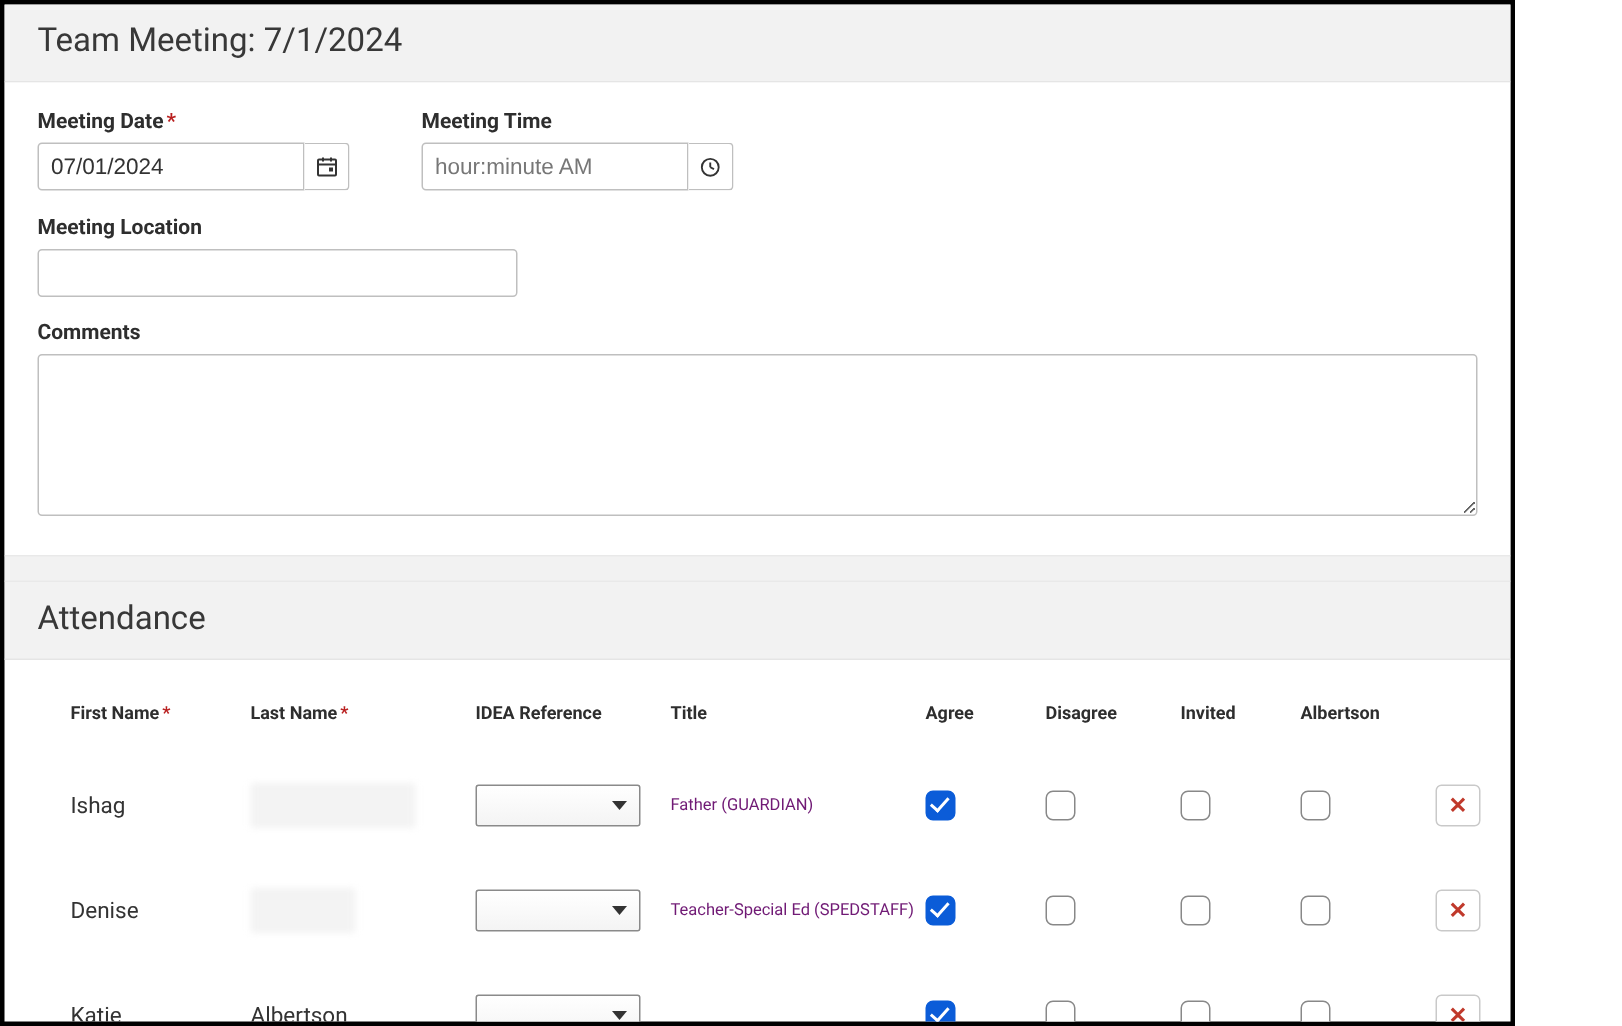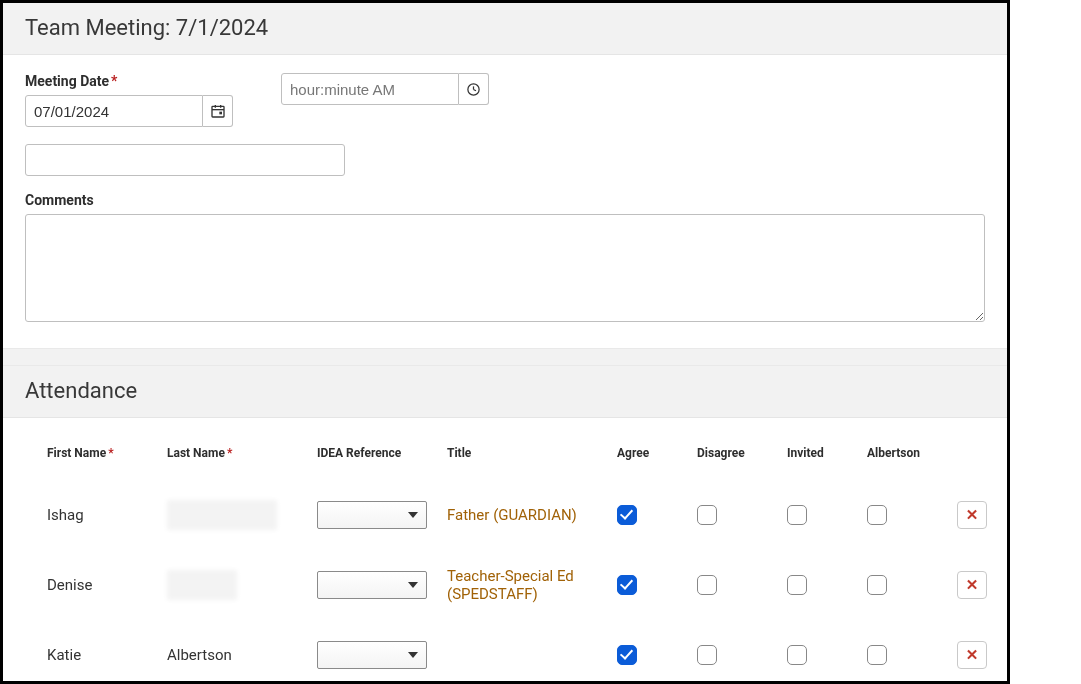--- a/index.html
+++ b/index.html
@@ -105,21 +105,21 @@
   .att-row { min-height: 70px; }
   .att-cell { font-size: 15px; color: #333; }
   .name-cell { padding-top: 6px; padding-bottom: 6px; }
   .blur-box {
     width: 110px;
     height: 30px;
     background: #f3f3f3;
     filter: blur(2px);
     border-radius: 2px;
   }
-  .title-text { font-size: 15px; color: #a16207; line-height: 1.2; }
+  .title-text { font-size: 11px; color: #701a75; line-height: 1.2; }
   .select-box {
     width: 110px;
     height: 28px;
     border: 1px solid #8a8a8a;
     border-radius: 2px;
     background: linear-gradient(#fff, #f4f4f4);
     position: relative;
     cursor: pointer;
   }
   .select-box::after {
@@ -195,34 +195,36 @@
               <line x1="3" y1="10" x2="21" y2="10"></line>
               <line x1="8" y1="3" x2="8" y2="7"></line>
               <line x1="16" y1="3" x2="16" y2="7"></line>
               <rect x="14" y="13" width="4" height="4" fill="#333" stroke="none"></rect>
             </svg>
           </div>
         </div>
       </div>
 
       <div>
+        <div class="field-label">Meeting Time</div>
         <div class="input-wrap">
           <input class="text-input" style="width: 178px;" placeholder="hour:minute AM">
           <div class="input-addon">
             <svg width="15" height="15" viewBox="0 0 24 24" fill="none" stroke="#333" stroke-width="2">
               <circle cx="12" cy="12" r="9"></circle>
               <line x1="12" y1="12" x2="12" y2="7"></line>
               <line x1="12" y1="12" x2="16" y2="14"></line>
             </svg>
           </div>
         </div>
       </div>
     </div>
 
     <div style="margin-bottom:16px;">
+      <div class="field-label">Meeting Location</div>
       <input class="plain-input" value="" style="">
     </div>
 
     <div>
       <div class="field-label">Comments</div>
       <textarea class="textarea" style=""></textarea>
     </div>
   </div>
 
   <div class="gap-band"></div>

